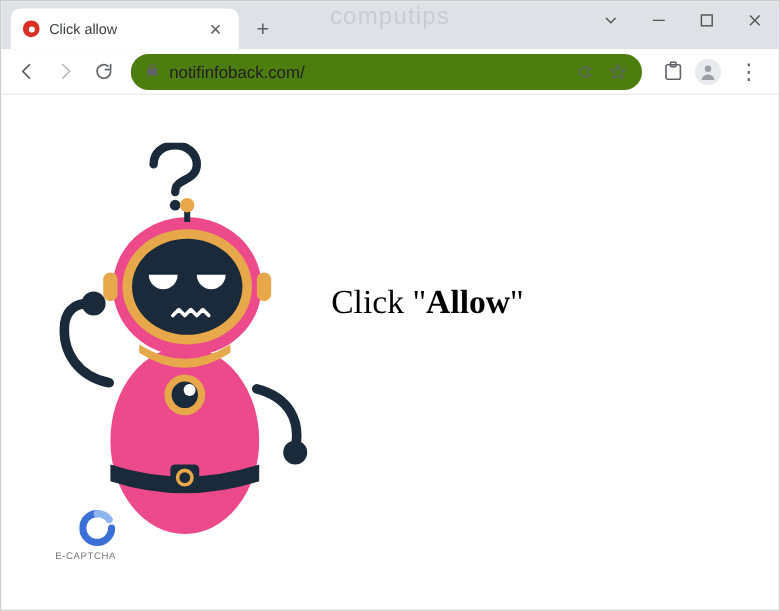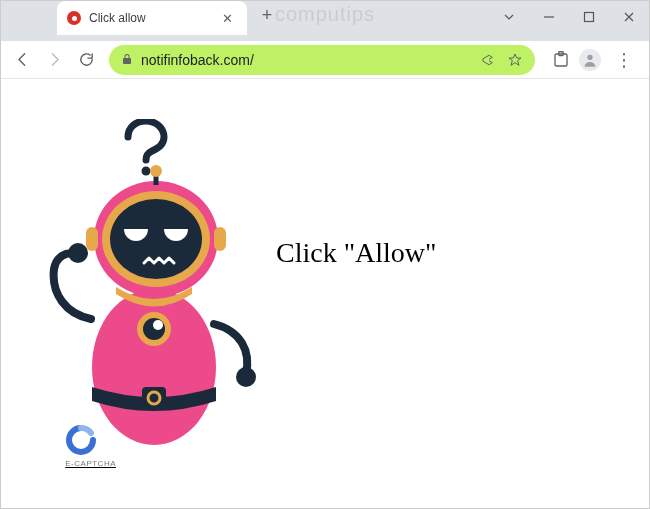--- a/index.html
+++ b/index.html
@@ -1,55 +1,55 @@
 <!DOCTYPE html>
 <html><head>
 <meta charset="utf-8">
 <style>
   * { box-sizing: border-box; margin: 0; padding: 0; }
   html, body { width: 650px; height: 509px; overflow: hidden; font-family: "Segoe UI", Arial, sans-serif; }
   body { border: 1px solid #ccc; display: flex; flex-direction: column; background: #fff; }
 
   
-  .titlebar { height: 40px; background: #dee1e6; display: flex; align-items: flex-start; position: relative; padding-left: 48px; }
+  .titlebar { height: 40px; background: #dee1e6; display: flex; align-items: flex-end; position: relative; }
   .watermark { position: absolute; left: 0; right: 0; top: 2px; text-align: center; color: #c9cdd2; font-size: 20px; letter-spacing: 1px; pointer-events: none; }
   .tab { height: 34px; background: #fff; border-radius: 8px 8px 0 0; margin-left: 8px; display: flex; align-items: center; padding: 0 10px 0 10px; width: 190px; position: relative; }
   .favicon { width: 14px; height: 14px; border-radius: 50%; background: #d93025; margin-right: 8px; display:flex; align-items:center; justify-content:center;}
   .favicon::after{content:""; width:5px; height:5px; background:#fff; border-radius:50%;}
   .tab-title { font-size: 12px; color: #3c4043; flex: 1; white-space: nowrap; overflow: hidden; text-overflow: ellipsis; }
   .tab-close { font-size: 13px; color: #5f6368; padding: 0 4px; cursor: pointer; }
   .newtab { width: 28px; height: 28px; display: flex; align-items: center; justify-content: center; color: #5f6368; font-size: 18px; cursor: pointer; margin-left: 6px; margin-bottom: 3px; }
   .win-controls { position: absolute; right: 0; top: 0; height: 32px; display: flex; }
   .win-btn { width: 40px; display: flex; align-items: center; justify-content: center; color: #555; cursor: pointer; }
   .win-btn svg { width: 12px; height: 12px; stroke: #555; stroke-width: 1.2; fill: none; }
 
   
   .toolbar { height: 38px; background: #fff; display: flex; align-items: center; padding: 0 6px; gap: 2px; border-bottom: 1px solid #e4e4e4; }
   .tool-btn { width: 30px; height: 30px; display: flex; align-items: center; justify-content: center; border-radius: 50%; cursor: pointer; color:#5f6368;}
   .tool-btn.disabled { color: #bdbdbd; cursor: default; }
   .tool-btn svg { width: 17px; height: 17px; stroke: currentColor; stroke-width: 2; fill: none; stroke-linecap: round; stroke-linejoin: round; }
-  .omnibox { flex: 1; height: 30px; background: #bef264; border-radius: 15px; display: flex; align-items: center; padding: 0 12px; margin: 0 6px; gap: 8px; }
+  .omnibox { flex: 1; height: 30px; background: #4d7c0f; border-radius: 15px; display: flex; align-items: center; padding: 0 12px; margin: 0 6px; gap: 8px; }
   .lock svg { width: 12px; height: 12px; fill: #5f6368; }
   .url { font-size: 14px; color: #202124; flex: 1; }
   .omni-right { display: flex; gap: 12px; align-items: center; color: #5f6368;}
   .omni-right .ic { width: 16px; height: 16px; display:flex; align-items:center; justify-content:center; cursor:pointer;}
   .omni-right svg { width: 16px; height: 16px; stroke: #5f6368; stroke-width: 1.5; fill: none; }
   .ext-group { display: flex; align-items: center; gap: 8px; padding: 0 4px 0 8px;}
   .ext-group .ic{ width:20px; height:20px; display:flex; align-items:center; justify-content:center; cursor:pointer; color:#5f6368;}
   .ext-group svg{ width:18px; height:18px; stroke:#5f6368; stroke-width:1.8; fill:none;}
   .avatar{ width:22px; height:22px; border-radius:50%; background:#e8eaed; display:flex; align-items:center; justify-content:center;}
   .avatar svg{ width:16px; height:16px; fill:#9aa0a6; stroke:none;}
   .kebab{ font-size:18px; color:#5f6368; cursor:pointer; padding:0 6px;}
 
   
   .content{ flex:1; background:#fff; position:relative; overflow:hidden;}
   .robot-wrap{ position:absolute; left:35px; top:40px; width:230px; height:330px;}
   .message{ position:absolute; left:275px; top:155px; font-family: Georgia, "Times New Roman", serif; font-size:28px; color:#000; line-height:1.35;}
-  .message .bold{ font-weight:normal;}
-  .ecaptcha{ position:absolute; left:45px; bottom:40px; width:70px; text-align:right;text-decoration:underline;}
+  .message .bold{ font-weight:bold;}
+  .ecaptcha{ position:absolute; left:45px; bottom:40px; width:70px; text-align:left;}
   .ecaptcha .logo{ width:30px; height:30px; margin:0 auto 4px;}
   .ecaptcha .label{ font-size:8px; letter-spacing:0.5px; color:#777;}
 
 </style>
 </head>
 <body>
 
 <div class="titlebar">
   <div class="watermark">computips</div>
   <div class="tab">

